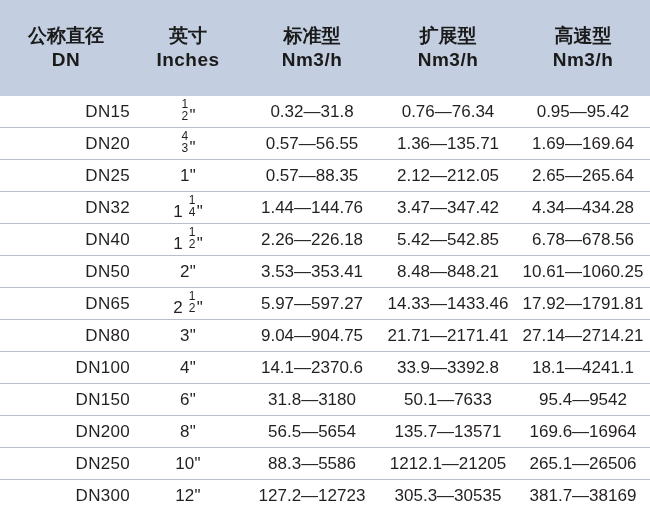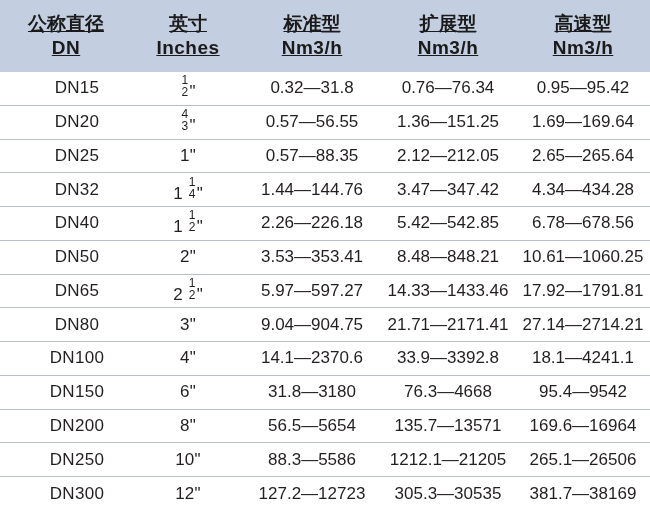--- a/index.html
+++ b/index.html
@@ -24,25 +24,24 @@
   #spec-table col.c2 { width: 136px; }
   #spec-table col.c3 { width: 136px; }
   #spec-table col.c4 { width: 134px; }
 
   thead th {
     background: #c3cfe0;
     color: #1b1b1b;
     font-size: 19px;
     font-weight: bold;
     text-align: center;
-    padding: 0;
+    padding: 12px;
     border: none;
     height: 72px;
     vertical-align: middle;
-    text-decoration: underline;
   }
   thead th .hdr-line1 {
     display: block;
     line-height: 1.25;
     white-space: nowrap;
   }
   thead th .hdr-line2 {
     display: block;
     line-height: 1.25;
     font-weight: bold;
@@ -57,21 +56,21 @@
     height: 31px;
     padding: 0 2px;
     border-top: 1px solid #b9bfc6;
     white-space: nowrap;
     color: #231f20;
   }
   tbody tr:first-child td {
     border-top: none;
   }
   tbody td.dn-cell {
-    text-align: center;
+    text-align: right;
     padding-left: 24px;
     letter-spacing: 0.3px;
   }
   tbody td.inch-cell {
     letter-spacing: 0.2px;
   }
   .frac {
     display: inline-block;
     position: relative;
     font-size: 12px;
@@ -123,21 +122,21 @@
         <td class="dn-cell">DN15</td>
         <td class="inch-cell"><span class="frac"><span class="num">1</span><span class="den">2</span></span><span class="quote">"</span></td>
         <td>0.32—31.8</td>
         <td>0.76—76.34</td>
         <td>0.95—95.42</td>
       </tr>
       <tr>
         <td class="dn-cell">DN20</td>
         <td class="inch-cell"><span class="frac"><span class="num">4</span><span class="den">3</span></span><span class="quote">"</span></td>
         <td>0.57—56.55</td>
-        <td>1.36—151.25</td>
+        <td>1.36—135.71</td>
         <td>1.69—169.64</td>
       </tr>
       <tr>
         <td class="dn-cell">DN25</td>
         <td class="inch-cell">1"</td>
         <td>0.57—88.35</td>
         <td>2.12—212.05</td>
         <td>2.65—265.64</td>
       </tr>
       <tr>
@@ -179,21 +178,21 @@
         <td class="dn-cell">DN100</td>
         <td class="inch-cell">4"</td>
         <td>14.1—2370.6</td>
         <td>33.9—3392.8</td>
         <td>18.1—4241.1</td>
       </tr>
       <tr>
         <td class="dn-cell">DN150</td>
         <td class="inch-cell">6"</td>
         <td>31.8—3180</td>
-        <td>76.3—4668</td>
+        <td>50.1—7633</td>
         <td>95.4—9542</td>
       </tr>
       <tr>
         <td class="dn-cell">DN200</td>
         <td class="inch-cell">8"</td>
         <td>56.5—5654</td>
         <td>135.7—13571</td>
         <td>169.6—16964</td>
       </tr>
       <tr>

